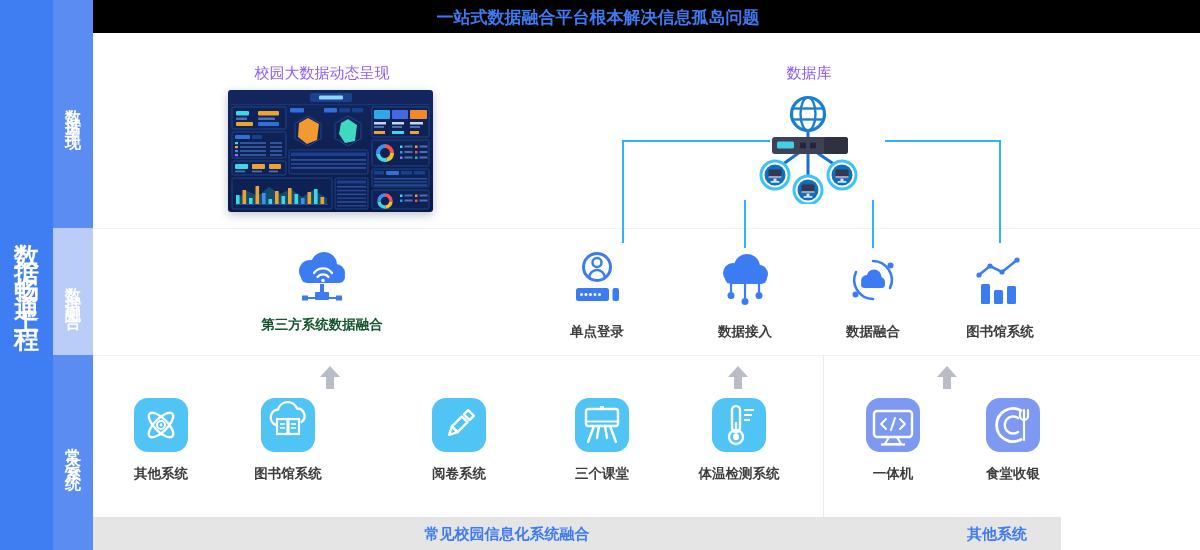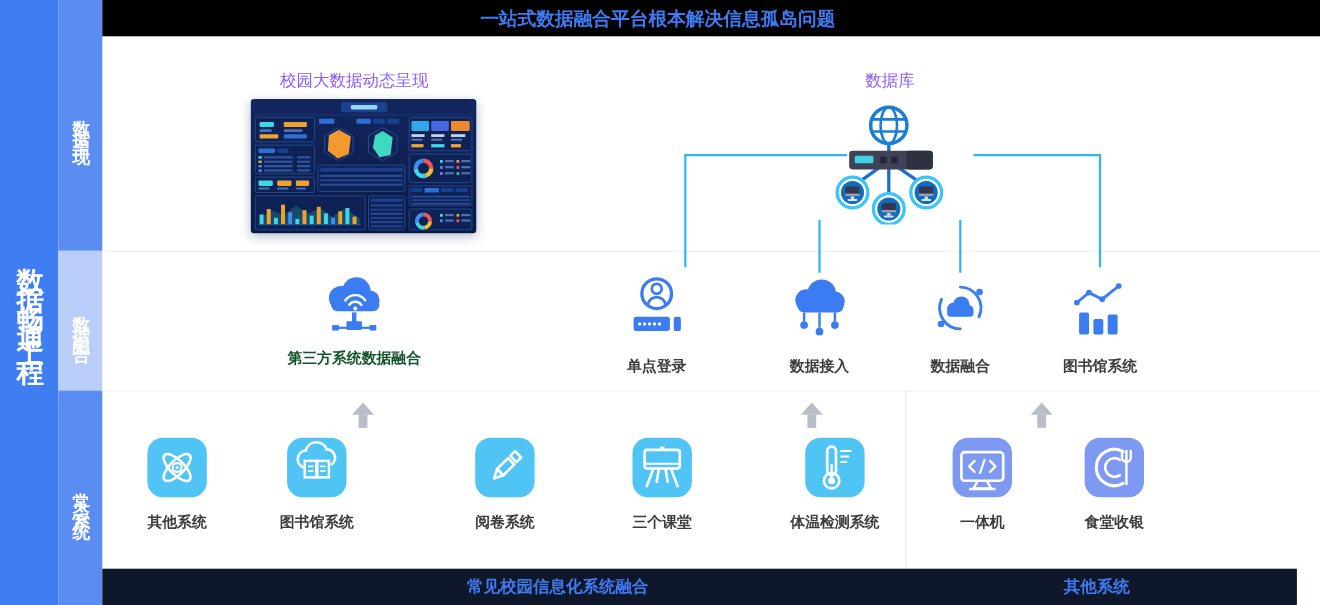--- a/index.html
+++ b/index.html
@@ -12,21 +12,21 @@
   .vtext{writing-mode:vertical-lr;text-orientation:upright;color:#fff;line-height:1;}
   .leftbar .vtext{font-size:25px;font-weight:700;letter-spacing:17px;}
   .col2seg{position:absolute;left:53px;width:40px;display:flex;align-items:center;justify-content:center;}
   .seg1{top:0;height:228px;background:#5a8cf2;}
   .seg2{top:228px;height:127px;background:#b9cdf8;}
   .seg3{top:355px;height:195px;background:#5a8cf2;}
   .col2seg .vtext{font-size:16px;font-weight:700;letter-spacing:9px;}
 
   
   .banner-top{position:absolute;left:93px;top:0;width:1138px;height:33px;background:#000000;}
-  .banner-bottom{position:absolute;left:93px;top:517px;width:1086px;height:33px;background:#0f172a;}
+  .banner-bottom{position:absolute;left:93px;top:517px;width:968px;height:33px;background:#e5e5e5;}
   .banner-text{position:absolute;top:50%;transform:translate(-50%,-50%);color:#3e7bf2;font-weight:700;white-space:nowrap;}
   .banner-top .banner-text{font-size:17px;}
   .banner-bottom .banner-text{font-size:15px;}
 
   
   .hline{position:absolute;left:93px;width:1107px;height:1px;background:#eef0f6;}
   .vdiv{position:absolute;left:823px;top:355px;width:1px;height:162px;background:#e8eaf1;}
 
   
   .cap{position:absolute;transform:translateX(-50%);font-size:15px;font-weight:400;color:#8b5cf6;white-space:nowrap;}
@@ -421,21 +421,21 @@
           <line x1="19" y1="28" x2="13" y2="44"></line>
           <line x1="35" y1="28" x2="41" y2="44"></line>
           <line x1="24" y1="28" x2="22" y2="40"></line>
           <line x1="30" y1="28" x2="32" y2="40"></line>
         </g>
       </svg>
     </span>
     <div class="lbl">三个课堂</div>
   </div>
 
-  <div class="sys-item" style="left:694px;">
+  <div class="sys-item" style="left:674px;">
     <span class="tile cyan">
       <svg width="54" height="54" viewBox="0 0 54 54">
         <rect x="20" y="8" width="8" height="26" rx="4" fill="none" stroke="#fff" stroke-width="2.4"></rect>
         <circle cx="24" cy="39" r="7" fill="none" stroke="#fff" stroke-width="2.4"></circle>
         <circle cx="24" cy="39" r="3.2" fill="#fff"></circle>
         <rect x="22.9" y="24" width="2.2" height="13" fill="#fff"></rect>
         <line x1="32" y1="12" x2="42" y2="12" stroke="#fff" stroke-width="2"></line>
         <line x1="32" y1="17" x2="40" y2="17" stroke="#fff" stroke-width="2"></line>
         <line x1="32" y1="22" x2="38" y2="22" stroke="#fff" stroke-width="2"></line>
       </svg>

